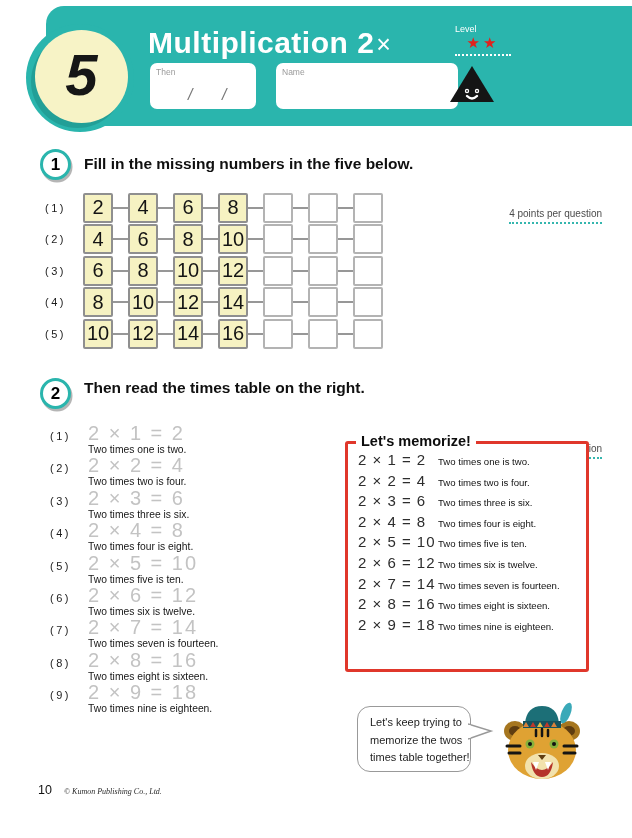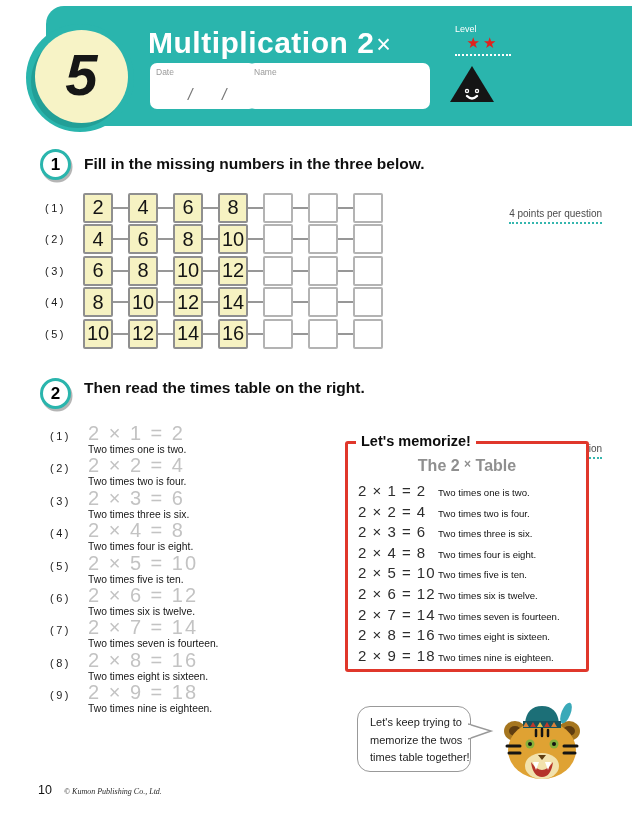--- a/index.html
+++ b/index.html
@@ -16,21 +16,21 @@
     border-radius:50%; background:#2ab5ad; }
   .badge-circle { position:absolute; left:35px; top:30px; width:93px; height:93px;
     border-radius:50%; background:#f7f3c6; box-shadow:-4px 5px 0 rgba(0,60,55,0.18);
     display:flex; align-items:center; justify-content:center; }
   .badge-num { font-size:58px; font-weight:700; font-style:italic; color:#161616; transform:translatey(-2px); }
   .title { position:absolute; left:148px; top:26px; color:#fff; font-weight:700; font-size:30px; letter-spacing:0.5px; }
   .title .times { font-weight:400; font-size:25px; margin-left:2px; }
 
   .field-box { position:absolute; background:#fff; border-radius:7px; }
   .date-box { left:150px; top:63px; width:106px; height:46px; }
-  .name-box { left:248px; top:63px; width:182px; height:46px; }
+  .name-box { left:276px; top:63px; width:182px; height:46px; }
   .field-label { position:absolute; left:6px; top:4px; font-size:8.5px; color:#9a9a9a; }
   .date-slash { position:absolute; bottom:5px; font-size:16px; color:#777; font-style:italic; }
   .slash-1 { left:38px; } .slash-2 { left:72px; }
 
   .level-wrap { position:absolute; left:443px; top:24px; width:56px; text-align:center;margin-left:12px; }
   .level-label { font-size:9px; color:#fff; text-align:left; }
   .level-stars { font-size:15px; color:#e0231e; letter-spacing:3px; line-height:17px;
     border-bottom:2px dotted #fff; padding-bottom:3px; display:block; }
   .tri-mascot { position:absolute; left:448px; top:64px; }
 
@@ -102,21 +102,21 @@
   <div class="band"></div>
   <div class="badge-back"></div>
   <div class="badge-circle">
     <span class="badge-num">5</span>
   </div>
   <div class="title">
     <span>Multiplication 2</span><span class="times">×</span>
   </div>
 
   <div class="field-box date-box">
-    <span class="field-label">Date</span>
+    <span class="field-label">Then</span>
     <span class="date-slash slash-1">/</span>
     <span class="date-slash slash-2">/</span>
   </div>
   <div class="field-box name-box">
     <span class="field-label">Name</span>
   </div>
 
   <div class="level-wrap">
     <div class="level-label">Level</div>
     <span class="level-stars"><span>★</span><span>★</span></span>
@@ -128,21 +128,21 @@
       <circle cx="29" cy="27" r="2.2" fill="#fff"></circle>
     <circle cx="19" cy="27" r="1" fill="#333"></circle>
       <circle cx="29" cy="27" r="1" fill="#333"></circle>
     <path d="M19,32 q5,5 10,0" stroke="#fff" stroke-width="2.4" fill="none" stroke-linecap="round"></path>
   </svg>
 
 
   <div class="sec-badge sec1-badge">
     <span>1</span>
   </div>
-  <div class="sec-instr sec1-instr">Fill in the missing numbers in the three below.</div>
+  <div class="sec-instr sec1-instr">Fill in the missing numbers in the five below.</div>
   <div class="points points-1">
     <span>4 points per question</span>
   </div>
   <div class="seq-rows">
       <div class="seq-row">
         <span class="row-label">(1)</span>
         <span class="cell given">2</span>
         <span class="dash"></span>
         <span class="cell given">4</span>
         <span class="dash"></span>
@@ -292,25 +292,20 @@
         <div class="trace-line">
           <span class="item-label">(9)</span>
           <span class="trace-eq">2 × 9 = 18</span>
         </div>
         <div class="trace-sentence">Two times nine is eighteen.</div>
       </div>
     </div>
 
   <div class="memo-box">
     <div class="memo-title">Let's memorize!</div>
-    <div class="memo-table-title">
-      <span>The 2</span>
-      <span class="t-times">×</span>
-      <span>Table</span>
-    </div>
     <div class="memo-rows">
         <div class="memo-row">
           <span class="memo-eq">2 × 1 = 2</span>
           <span class="memo-sentence">Two times one is two.</span>
         </div>
         <div class="memo-row">
           <span class="memo-eq">2 × 2 = 4</span>
           <span class="memo-sentence">Two times two is four.</span>
         </div>
         <div class="memo-row">

